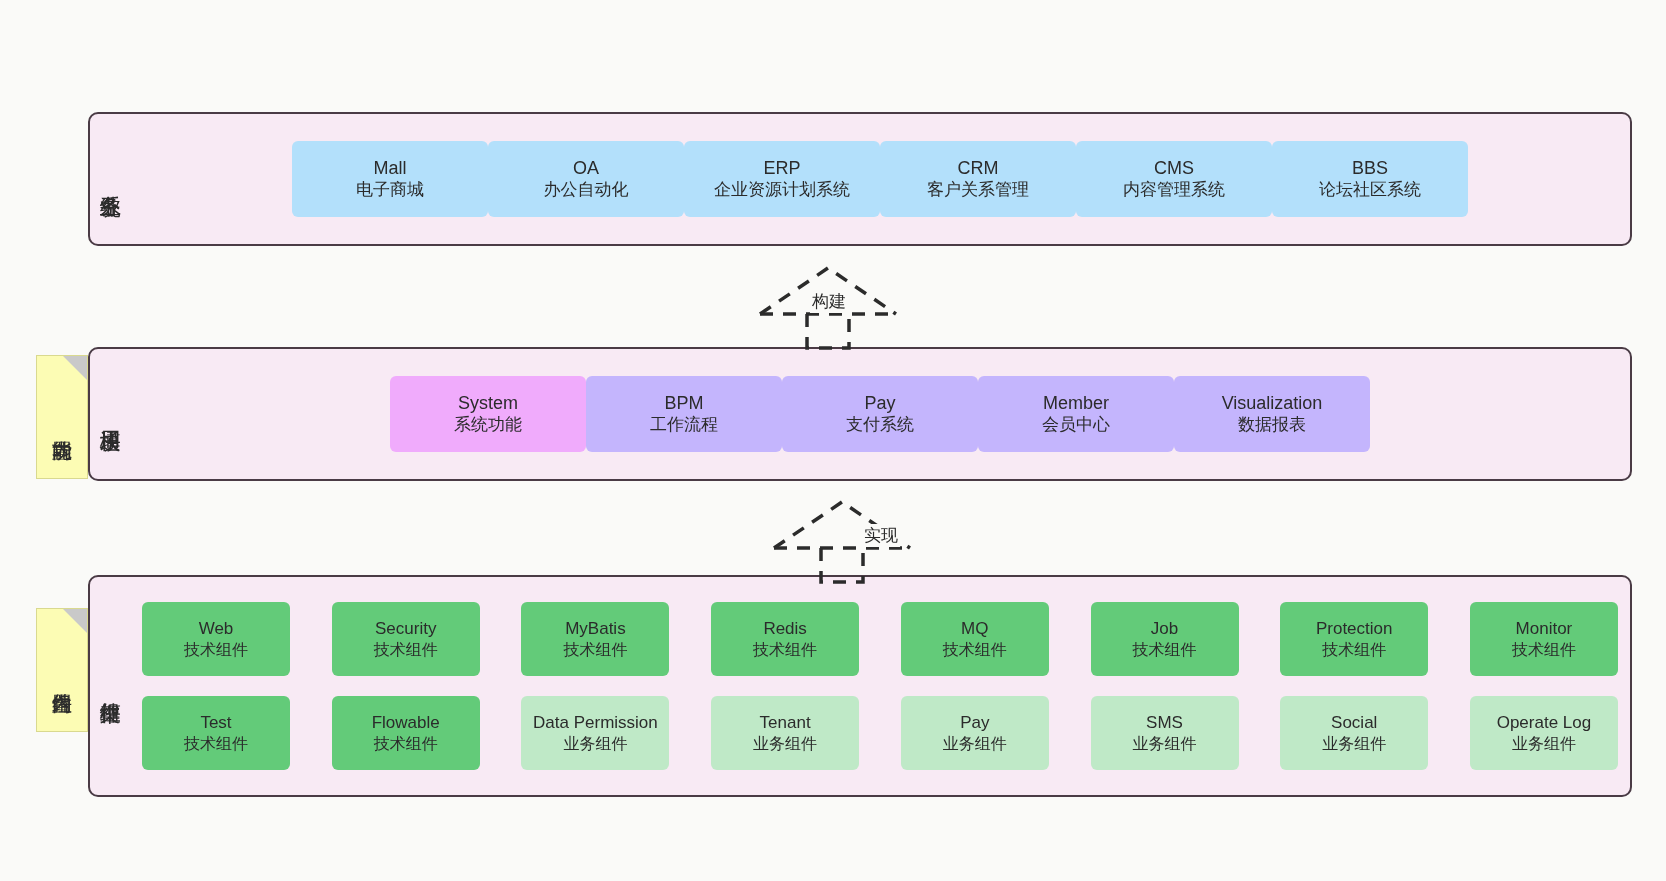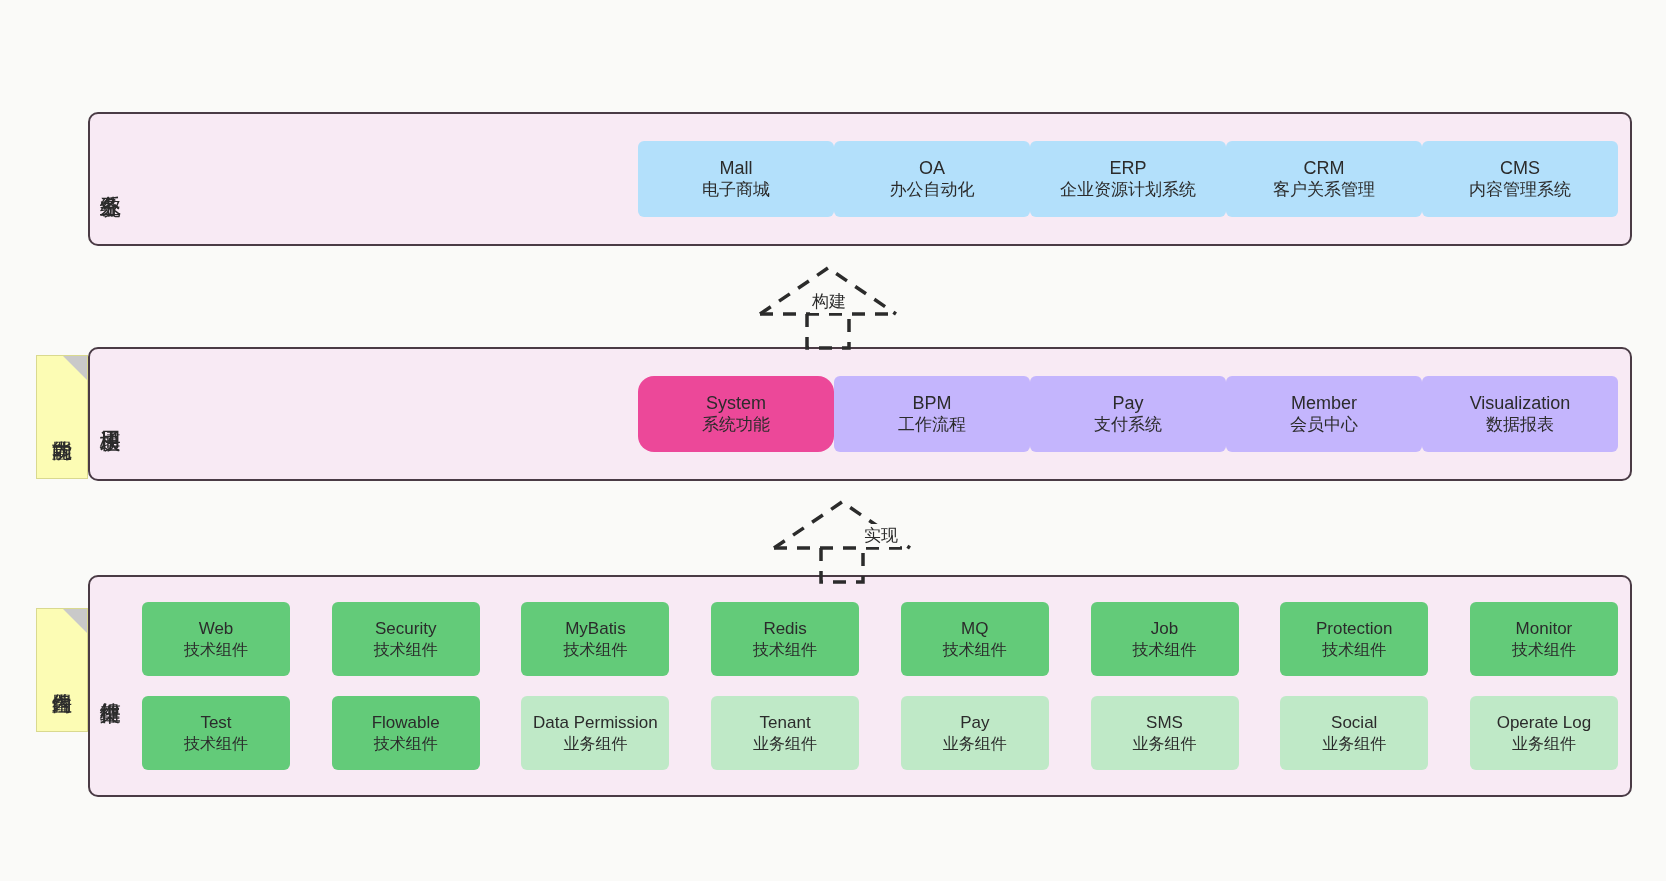--- a/index.html
+++ b/index.html
@@ -46,21 +46,21 @@
     text-orientation: upright;
     white-space: pre;
     color: #2b2b2b;
     padding: 2px 0;
   }
 
   .layer-body {
     flex: 1 1 auto;
     display: flex;
     align-items: center;
-    justify-content: flex-end;
+    justify-content: center;
     padding: 0 12px;
     gap: 0px;
   }
 
   .layer-body.two-rows {
     flex-direction: column;
     justify-content: center;
     gap: 20px;
     padding: 14px 12px;
   }
@@ -97,22 +97,21 @@
     height: 76px;
     background: #b3e0fb;
   }
   
   .l2 .node {
     width: 196px;
     height: 76px;
     background: #c4b5fd;
   }
   .l2 .node.accent {
-    background: #ec4899;
-    border-radius: 16px;
+    background: #f0abfc;
   }
   
   .l3 .node {
     width: 148px;
     height: 74px;
     background: #63cb79;
   }
   .l3 .node.soft {
     background: #bfe9c7;
   }
@@ -185,20 +184,24 @@
         <span class="en">ERP</span>
         <span class="cn">企业资源计划系统</span>
       </div>
       <div class="node">
         <span class="en">CRM</span>
         <span class="cn">客户关系管理</span>
       </div>
       <div class="node">
         <span class="en">CMS</span>
         <span class="cn">内容管理系统</span>
+      </div>
+      <div class="node">
+        <span class="en">BBS</span>
+        <span class="cn">论坛社区系统</span>
       </div>
     </div>
   </div>
 
   <div class="arrow" id="arrow-build" style="left:752px; top:258px; width:160px; height:92px;">
     <svg width="160" height="92" viewBox="0 0 160 92">
       <path d="M 8 56 L 76 10 L 144 56" fill="none" stroke="#2b2b2b" stroke-width="3.5" stroke-dasharray="13 10" stroke-linecap="butt"></path>
       <path d="M 8 56 L 144 56" fill="none" stroke="#2b2b2b" stroke-width="3.5" stroke-dasharray="13 10"></path>
       <path d="M 55 56 L 55 90 L 97 90 L 97 56" fill="none" stroke="#2b2b2b" stroke-width="3.5" stroke-dasharray="13 10"></path>
     </svg>

